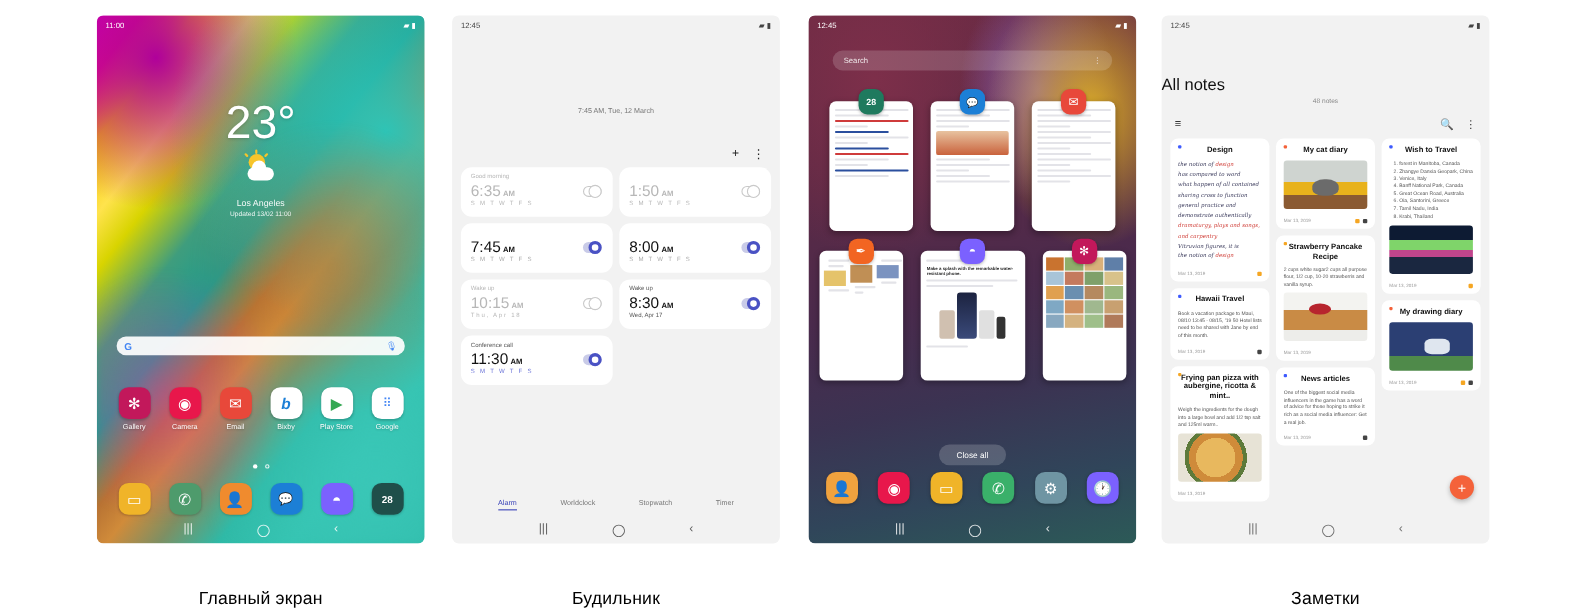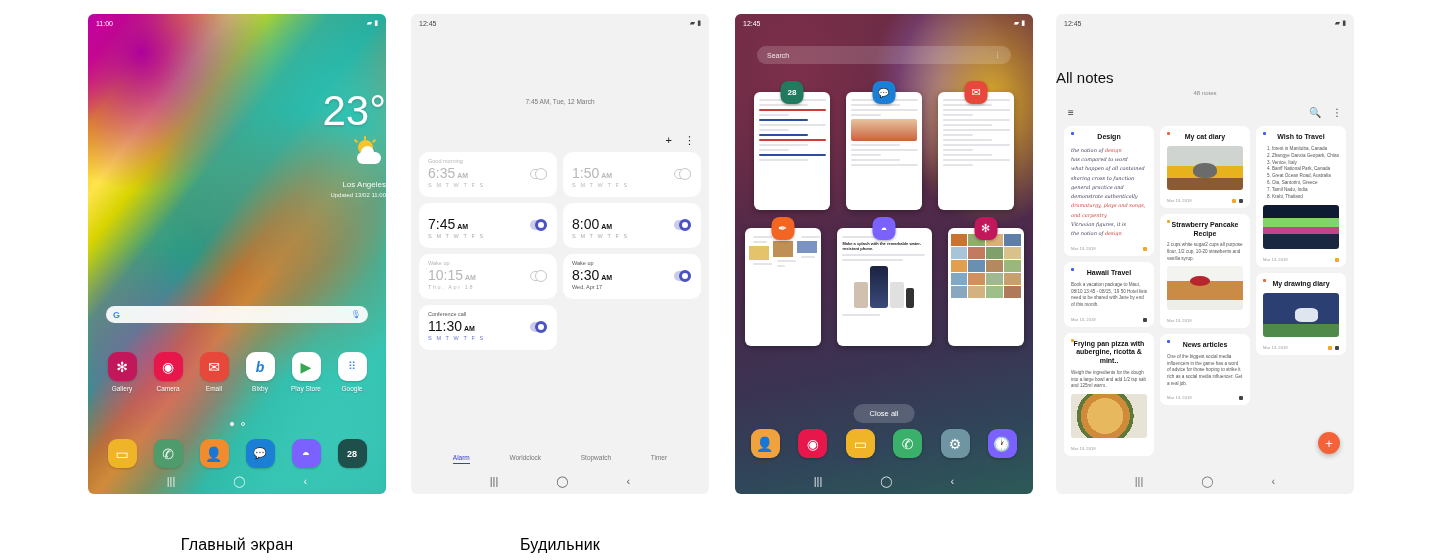--- a/index.html
+++ b/index.html
@@ -49,21 +49,21 @@
   }
   .home-bg::after {
     content: ""; position: absolute; inset: 0;
     background:
       radial-gradient(60% 40% at 20% 72%, rgba(208,60,160,.55) 0%, rgba(208,60,160,0) 60%),
       radial-gradient(70% 45% at 72% 48%, rgba(190,120,50,.55) 0%, rgba(190,120,50,0) 62%),
       radial-gradient(80% 55% at 85% 88%, rgba(60,200,185,.8) 0%, rgba(60,200,185,0) 65%);
     filter: blur(3px);
   }
   .home-content { position: absolute; inset: 0; z-index: 10; color: #fff; }
-  .weather { position: absolute; top: 76px; left: 0; right: 0; text-align: right; }
+  .weather { position: absolute; top: 76px; left: 0; right: 0; text-align: center; }
   .weather .temp { font-size: 42px; font-weight: 300; line-height: 1; text-shadow: 0 1px 3px rgba(0,0,0,.18); }
   .weather .wicon { margin-top: 8px; font-size: 22px; line-height: 1; }
   .weather .city { font-size: 8px; margin-top: 12px; opacity: .95; }
   .weather .upd  { font-size: 6px; margin-top: 3px; opacity: .9; }
   .sunicon { display:inline-block; position: relative; width: 34px; height: 24px; }
   .sunicon .sun { position:absolute; left: 6px; top: 0; width: 15px; height: 15px; border-radius: 50%; background:#f7c52b; }
   .sunicon .ray { position:absolute; background:#f7c52b; width:2px; height:4px; border-radius:1px; }
   .sunicon .cloud { position:absolute; left: 5px; bottom: 0; width: 24px; height: 12px; background:#fff; border-radius: 9px; }
   .sunicon .cloud::before { content:""; position:absolute; left:4px; top:-6px; width:13px; height:13px; background:#fff; border-radius:50%; }
 
@@ -666,15 +666,16 @@
       </div>
 
       <div class="fab">+</div>
 
       <div class="navbar">
         <span>|||</span>
         <span>◯</span>
         <span>‹</span>
       </div>
     </div>
+    <div class="caption">Заметки</div>
   </div>
 
 </div>
 
 </body></html>

